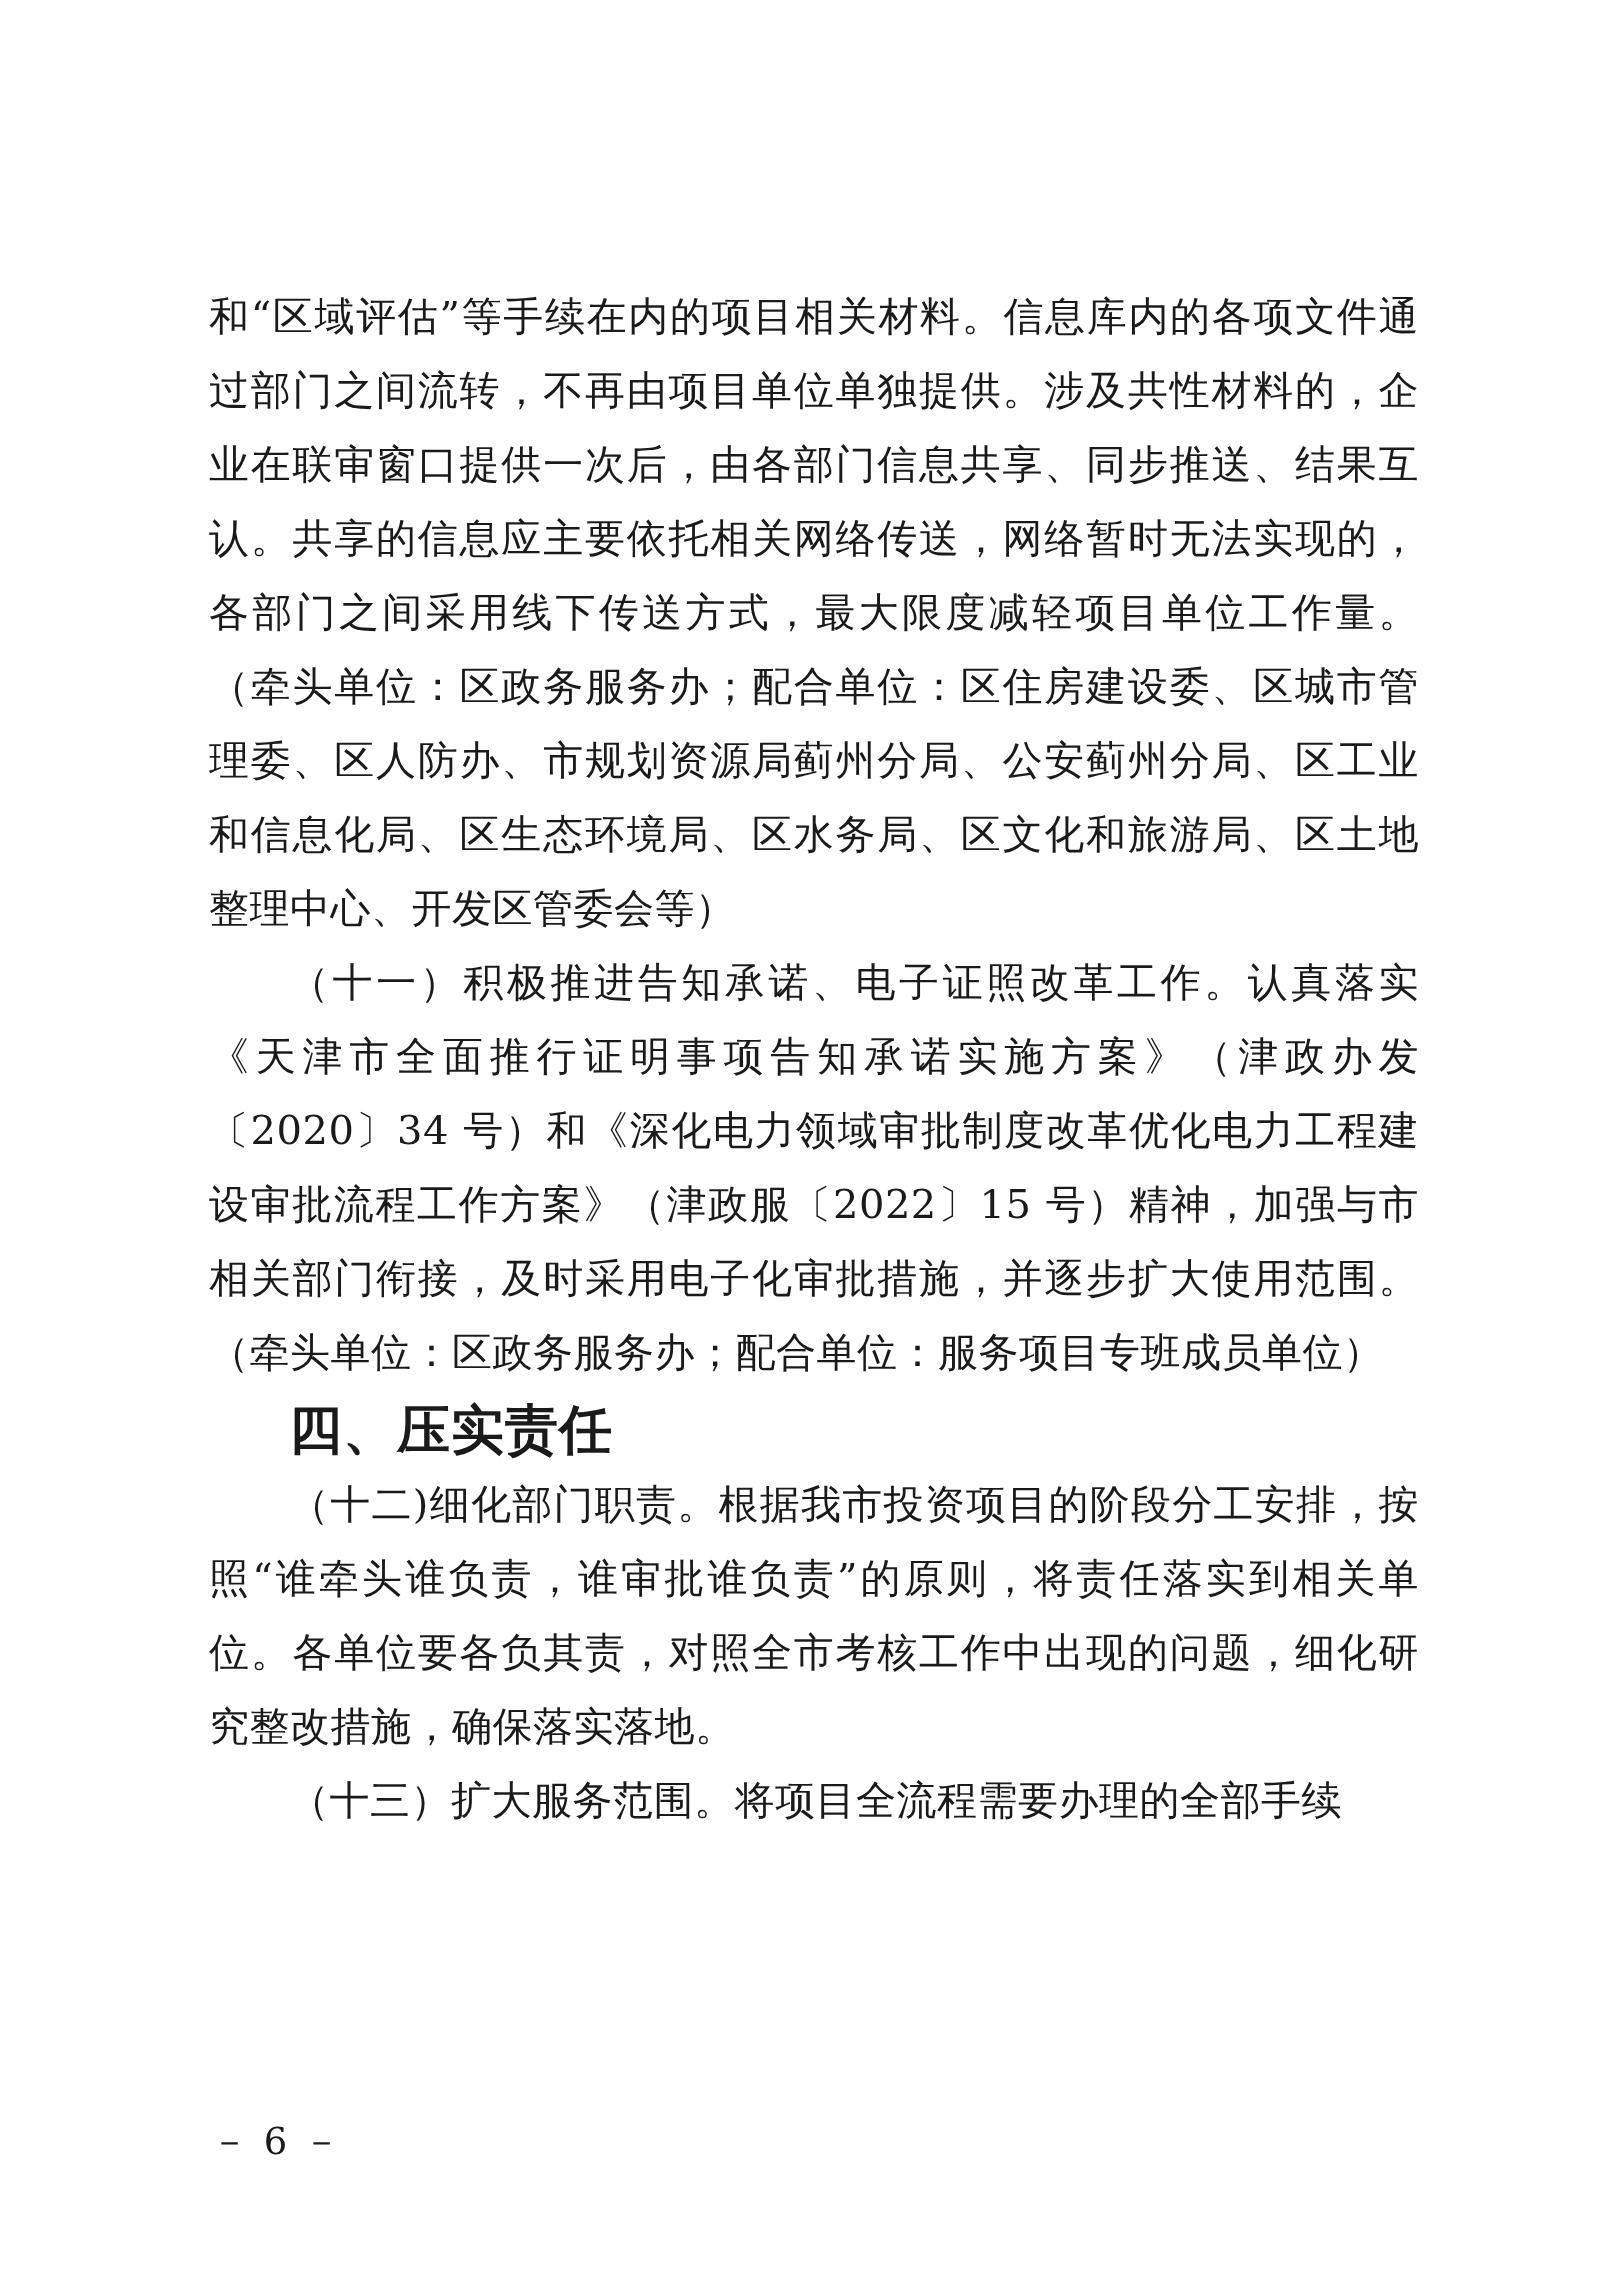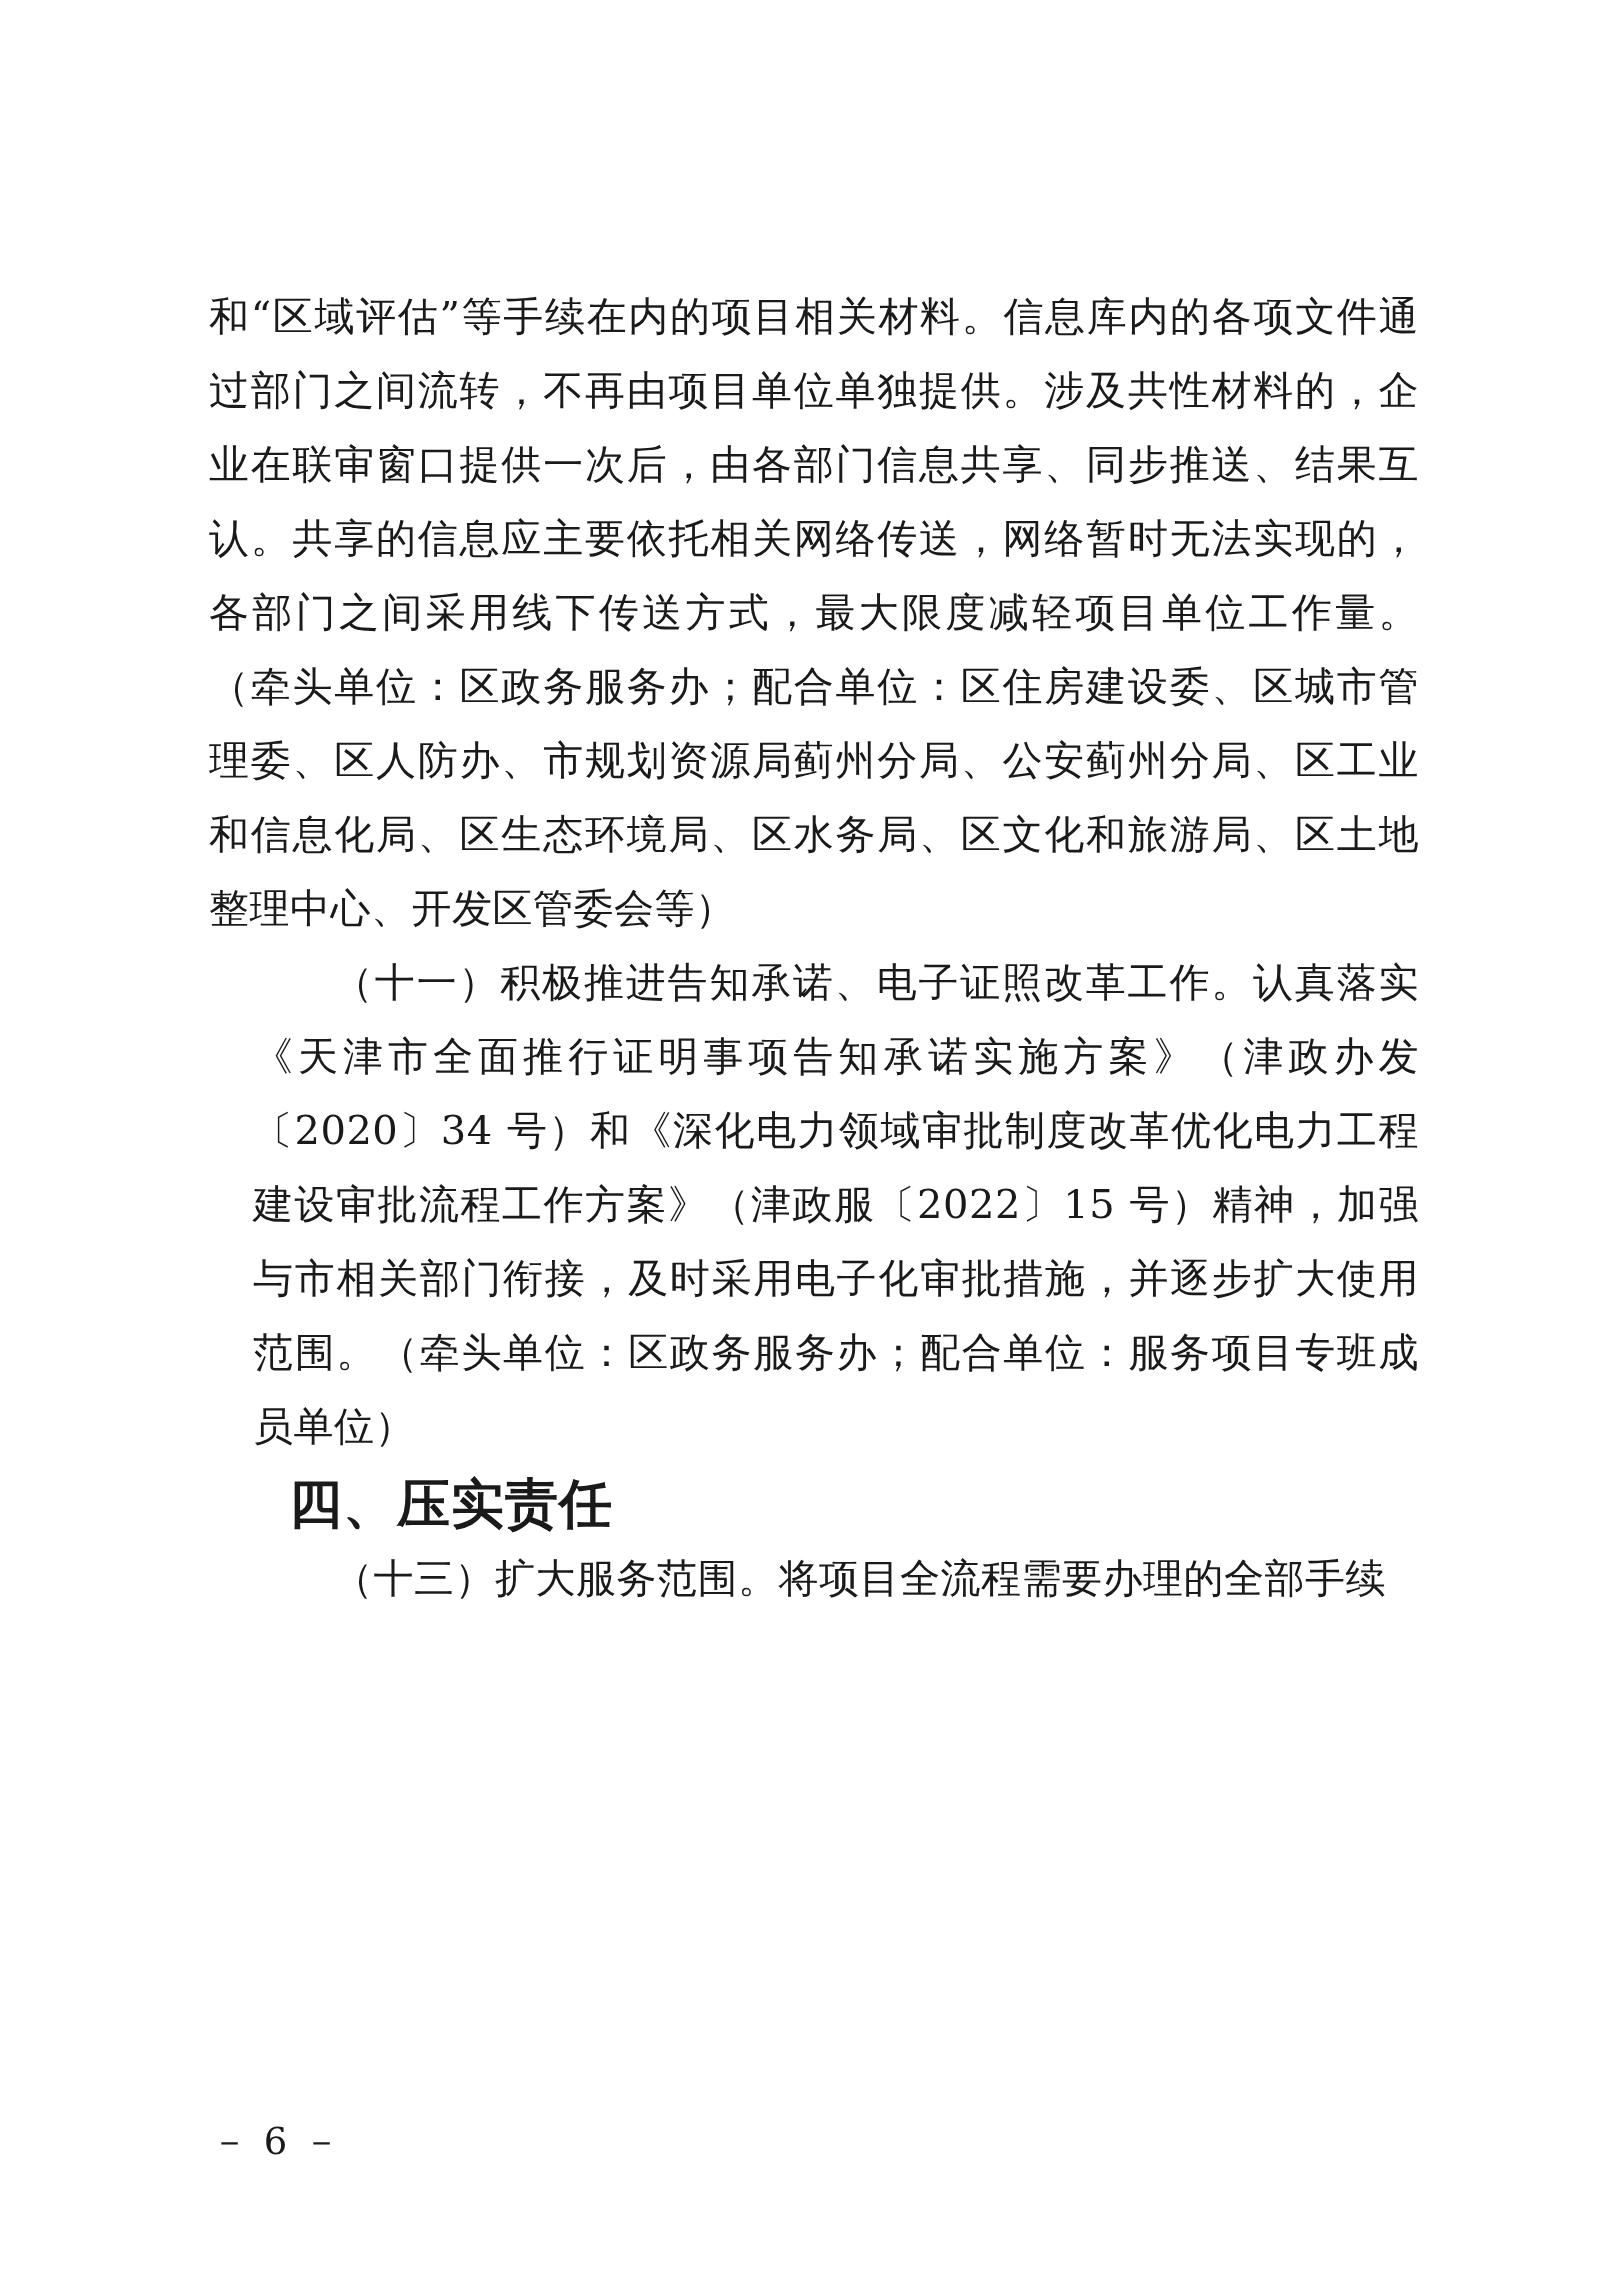--- a/index.html
+++ b/index.html
@@ -34,21 +34,20 @@
     line-height: 74px;
     letter-spacing: 0.5px;
     text-align: justify;
     text-justify: inter-ideograph;
     margin: 0 0 0 0;
     text-indent: 0;
     white-space: normal;
   }
   .para.indent {
     text-indent: 80px;
-    margin-left: 44px;
   }
   .heading {
     font-size: 53px;
     line-height: 76px;
     font-weight: bold;
     text-indent: 80px;
     margin: 0;
     letter-spacing: 1px;
   }
   .spacer-sm { height: 2px; }
@@ -74,20 +73,21 @@
   <div class="content">
 
     <p class="para">和“区域评估”等手续在内的项目相关材料。信息库内的各项文件通过部门之间流转，不再由项目单位单独提供。涉及共性材料的，企业在联审窗口提供一次后，由各部门信息共享、同步推送、结果互认。共享的信息应主要依托相关网络传送，网络暂时无法实现的，各部门之间采用线下传送方式，最大限度减轻项目单位工作量。（牵头单位：区政务服务办；配合单位：区住房建设委、区城市管理委、区人防办、市规划资源局蓟州分局、公安蓟州分局、区工业和信息化局、区生态环境局、区水务局、区文化和旅游局、区土地整理中心、开发区管委会等）</p>
 
     <p class="para indent">（十一）积极推进告知承诺、电子证照改革工作。认真落实《天津市全面推行证明事项告知承诺实施方案》（津政办发〔2020〕34 号）和《深化电力领域审批制度改革优化电力工程建设审批流程工作方案》（津政服〔2022〕15 号）精神，加强与市相关部门衔接，及时采用电子化审批措施，并逐步扩大使用范围。（牵头单位：区政务服务办；配合单位：服务项目专班成员单位）</p>
 
     <div class="spacer-sm"></div>
 
     <p class="heading">四、压实责任</p>
 
+    <p class="para indent">（十二)细化部门职责。根据我市投资项目的阶段分工安排，按照“谁牵头谁负责，谁审批谁负责”的原则，将责任落实到相关单位。各单位要各负其责，对照全市考核工作中出现的问题，细化研究整改措施，确保落实落地。</p>
 
     <p class="para indent">（十三）扩大服务范围。将项目全流程需要办理的全部手续</p>
 
   </div>
 
   <div class="footer">
     <span class="pagenum-inner">－ 6 －</span>
   </div>
 </div>
 

